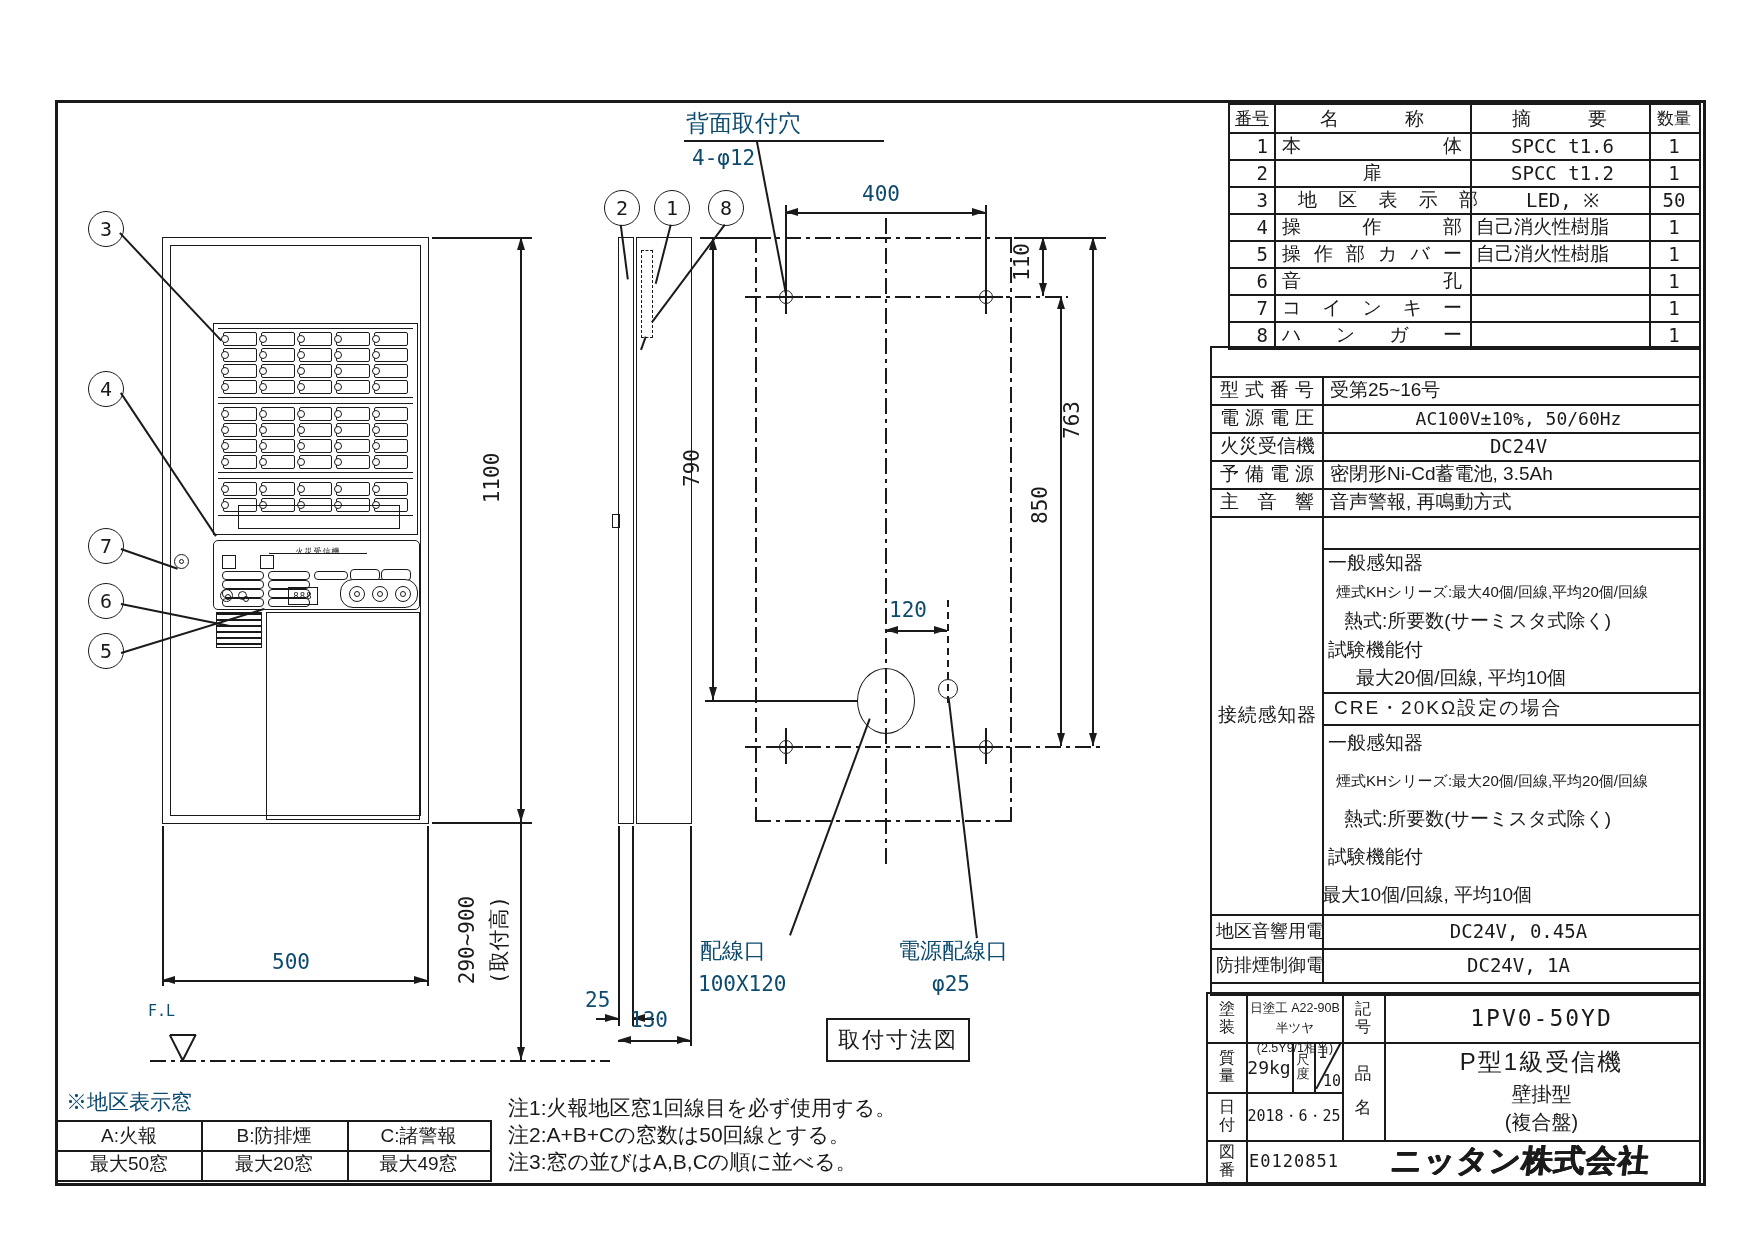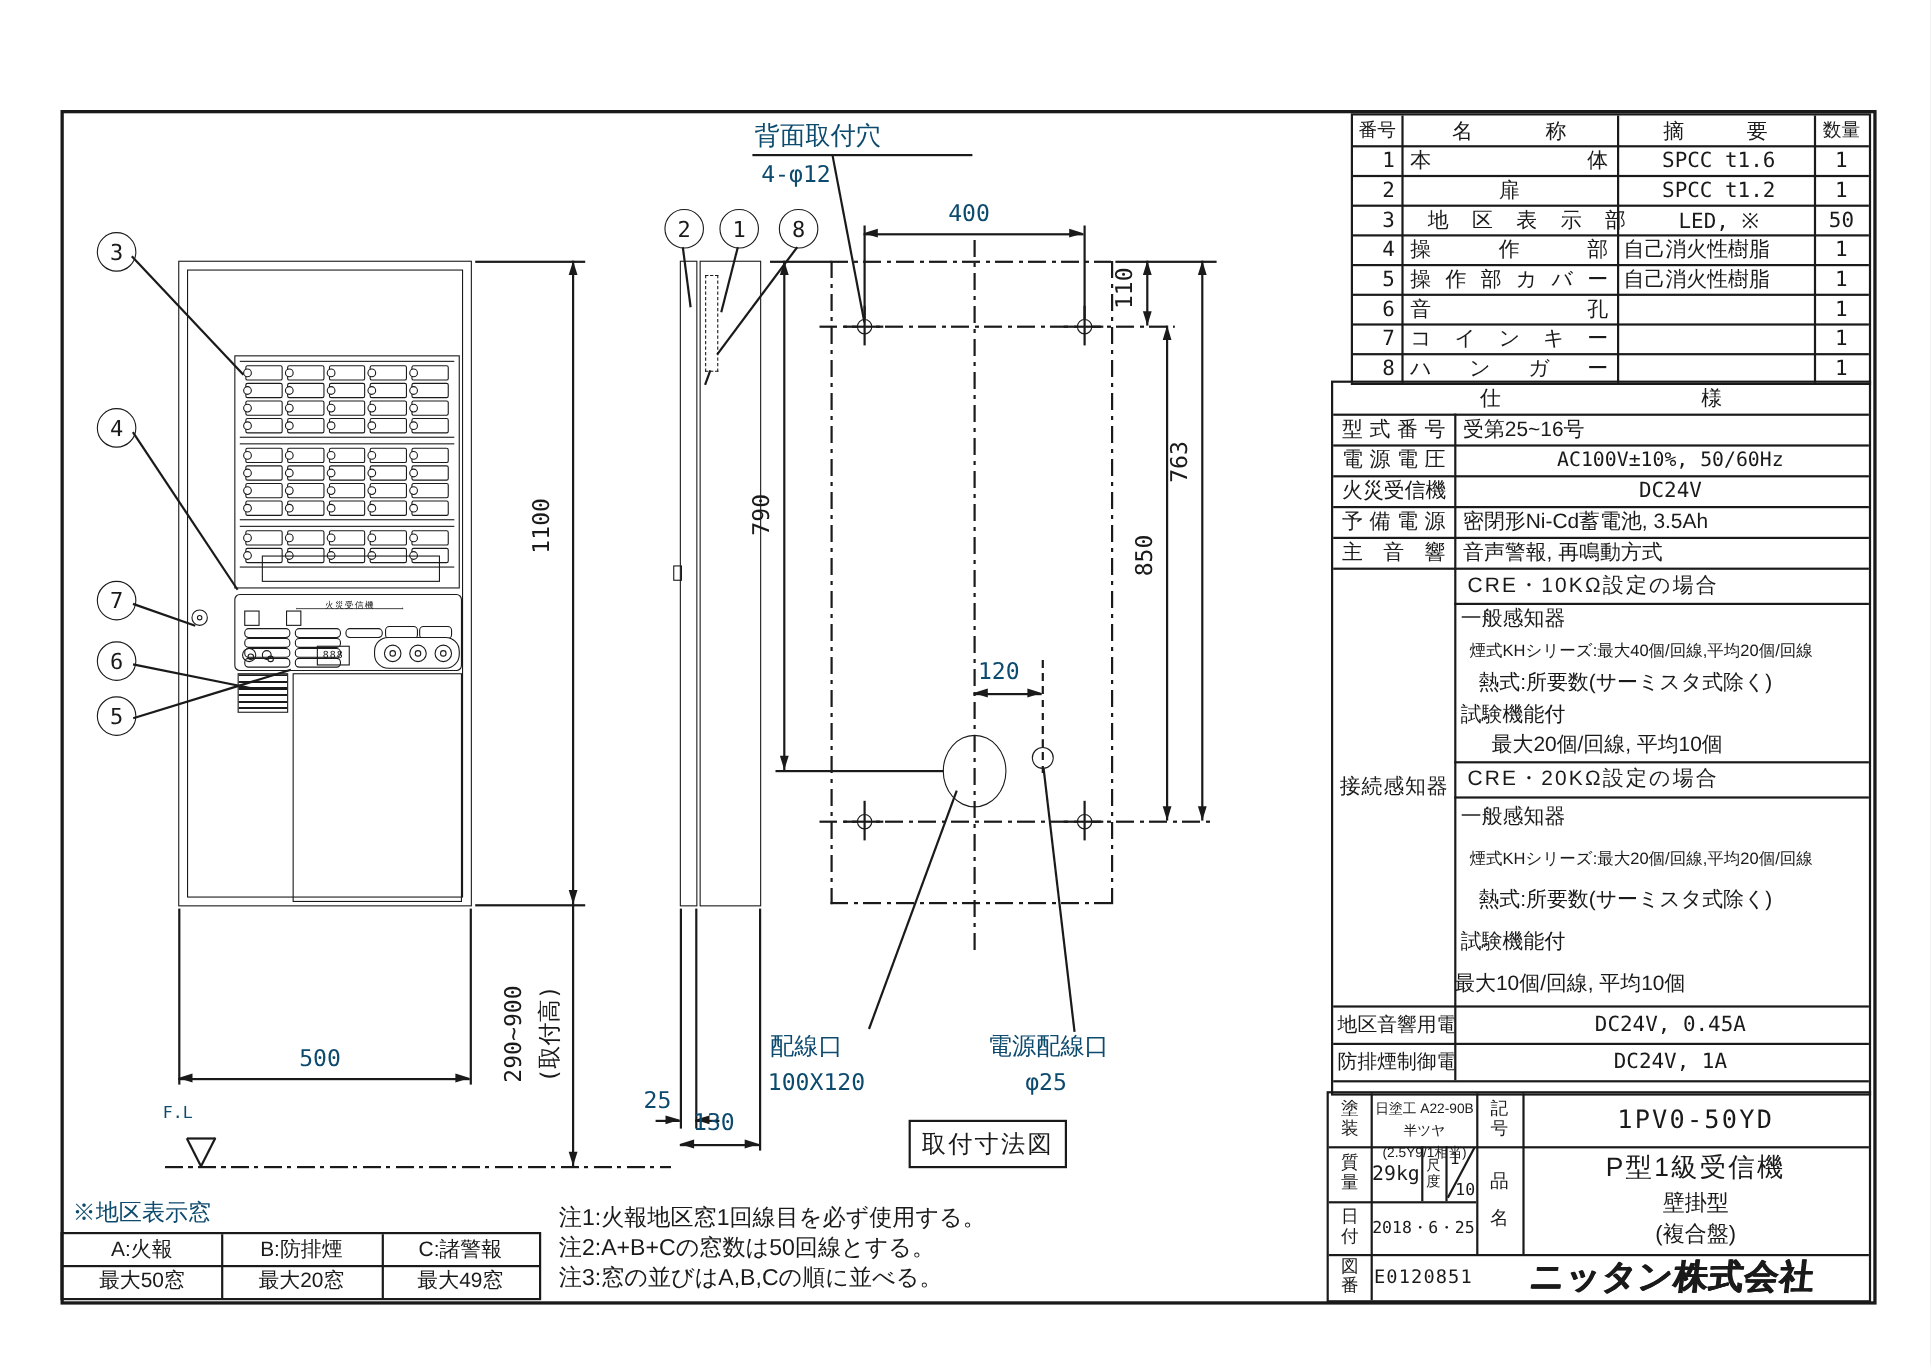--- a/index.html
+++ b/index.html
@@ -380,21 +380,21 @@
     <div class="ln vln" style="left:240px;top:0;height:243px;"></div>
     <div class="ln vln" style="left:419px;top:0;height:243px;"></div>
     <div class="ln hln" style="left:0;top:27px;width:469px;"></div>
     <div class="ln hln" style="left:0;top:54px;width:469px;"></div>
     <div class="ln hln" style="left:0;top:81px;width:469px;"></div>
     <div class="ln hln" style="left:0;top:108px;width:469px;"></div>
     <div class="ln hln" style="left:0;top:135px;width:469px;"></div>
     <div class="ln hln" style="left:0;top:162px;width:469px;"></div>
     <div class="ln hln" style="left:0;top:189px;width:469px;"></div>
     <div class="ln hln" style="left:0;top:216px;width:469px;"></div>
-    <div class="cell c" style="left:0;top:0;width:44px;height:27px;font-size:17px;">
+    <div class="cell c" style="left:0;top:0;width:44px;height:27px;font-size:17px;text-decoration:underline;">
         <span>番号</span>
       </div>
     <div class="cell" style="left:44px;top:0;width:196px;height:27px;">
         <span class="jt spread" style="width:100%;padding:0 46px;box-sizing:border-box;">名称</span>
       </div>
     <div class="cell" style="left:240px;top:0;width:179px;height:27px;">
         <span class="jt spread" style="width:100%;padding:0 42px;box-sizing:border-box;">摘要</span>
       </div>
     <div class="cell c" style="left:419px;top:0;width:50px;height:27px;font-size:17px;">
         <span>数量</span>
@@ -492,23 +492,20 @@
       </div>
     <div class="cell" style="left:246px;top:216px;width:173px;height:27px;">
         <span></span>
       </div>
     <div class="cell c num" style="left:419px;top:216px;width:50px;height:27px;">
         <span>1</span>
       </div>
   </div>
 
   <div class="box2" style="left:1210px;top:346px;width:487px;height:646px;font-size:19px;">
-    <div class="cell" style="left:0;top:0;width:487px;height:28px;justify-content:center;">
-      <span class="jt spread" style="width:220px;">仕様</span>
-    </div>
     <div class="ln hln" style="left:0;top:28px;width:487px;"></div>
     <div class="ln vln" style="left:110px;top:28px;height:606px;"></div>
 
     <div class="ln hln" style="left:0;top:56px;width:487px;"></div>
     <div class="ln hln" style="left:0;top:84px;width:487px;"></div>
     <div class="ln hln" style="left:0;top:112px;width:487px;"></div>
     <div class="ln hln" style="left:0;top:140px;width:487px;"></div>
     <div class="ln hln" style="left:0;top:168px;width:487px;"></div>
     <div class="cell" style="left:0;top:28px;width:110px;height:28px;">
         <span class="jt spread" style="width:100%;padding:0 8px;box-sizing:border-box;">型式番号</span>
@@ -536,23 +533,20 @@
       </div>
     <div class="cell" style="left:0;top:140px;width:110px;height:28px;">
         <span class="jt spread" style="width:100%;padding:0 8px;box-sizing:border-box;">主音響</span>
       </div>
     <div class="cell" style="left:110px;top:140px;width:377px;height:28px;padding-left:8px;">
         <span>音声警報, 再鳴動方式</span>
       </div>
 
     <div class="cell" style="left:0;top:168px;width:110px;height:398px;">
       <span class="jt spread" style="width:100%;padding:0 6px;box-sizing:border-box;">接続感知器</span>
-    </div>
-    <div class="cell" style="left:110px;top:168px;width:377px;height:32px;padding-left:12px;letter-spacing:2px;">
-      <span>CRE・10KΩ設定の場合</span>
     </div>
     <div class="ln hln" style="left:110px;top:200px;width:377px;"></div>
     <div class="abs" style="left:110px;top:200px;width:377px;height:144px;">
       <div class="sline" style="height:29px;line-height:29px;padding-left:6px;">一般感知器</div>
       <div class="sline" style="height:29px;line-height:29px;padding-left:14px;font-size:15px;">煙式KHシリーズ:最大40個/回線,平均20個/回線</div>
       <div class="sline" style="height:29px;line-height:29px;padding-left:22px;">熱式:所要数(サーミスタ式除く)</div>
       <div class="sline" style="height:29px;line-height:29px;padding-left:6px;">試験機能付</div>
       <div class="sline" style="height:28px;line-height:28px;padding-left:34px;">最大20個/回線, 平均10個</div>
     </div>
     <div class="ln hln" style="left:110px;top:344px;width:377px;"></div>

